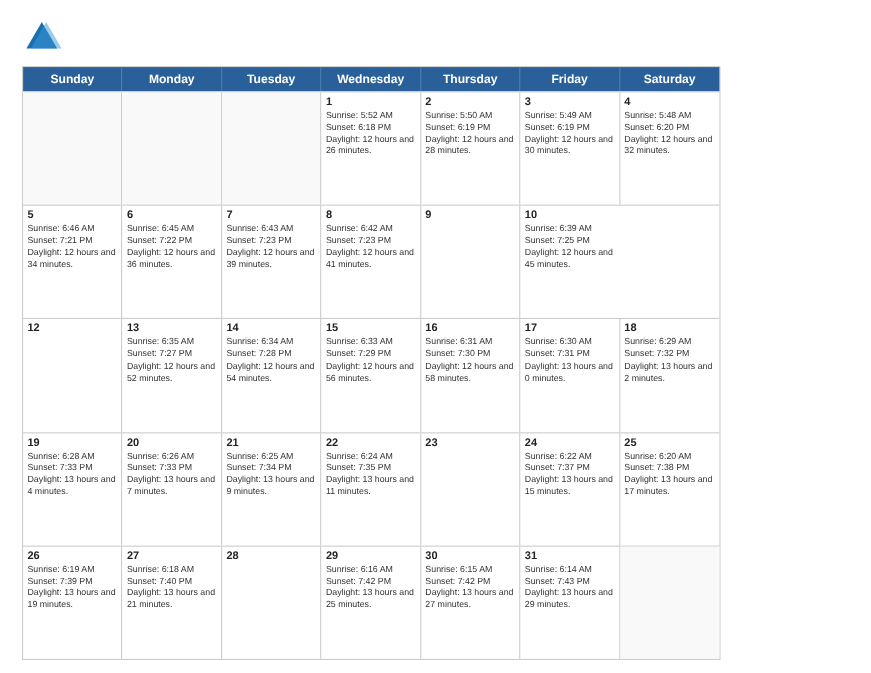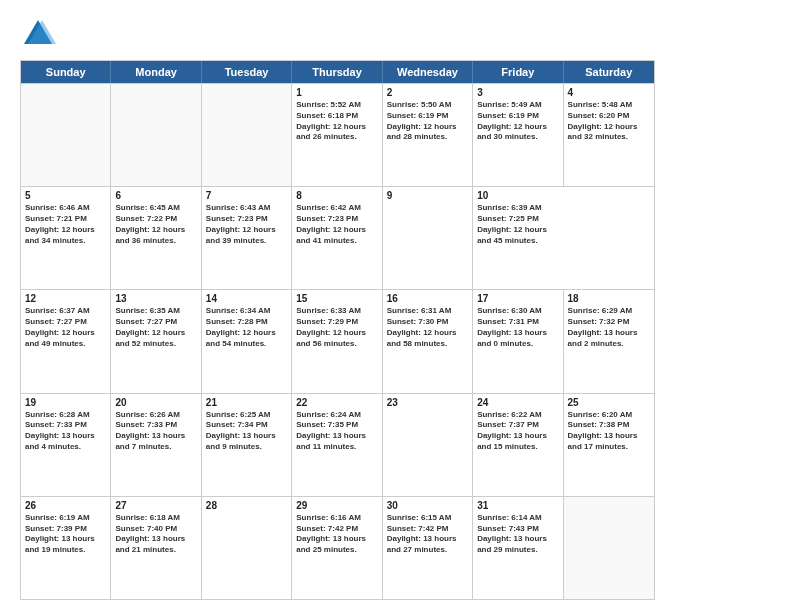--- a/index.html
+++ b/index.html
@@ -105,21 +105,20 @@
     .day-num {
       font-size: 10px;
       font-weight: bold;
       color: #222;
       margin-bottom: 2px;
     }
     .cell-text {
       font-size: 8px;
       color: #333;
       line-height: 1.35;
-      font-weight: bold;
     }
   </style>
 </head>
 <body>
 
 <div class="page">
   <div class="header">
     <div class="logo">
       <svg class="logo-icon" viewBox="0 0 36 36">
         <polygon points="18,4 32,28 4,28" fill="#1a6faf"></polygon>
@@ -134,22 +133,22 @@
       <div class="month-title"></div>
       <div class="location"></div>
     </div>
   </div>
 
   <div class="calendar">
     <div class="cal-header">
     <div class="cal-header-cell">Sunday</div>
         <div class="cal-header-cell">Monday</div>
         <div class="cal-header-cell">Tuesday</div>
+        <div class="cal-header-cell">Wednesday</div>
         <div class="cal-header-cell">Thursday</div>
-        <div class="cal-header-cell">Wednesday</div>
         <div class="cal-header-cell">Friday</div>
         <div class="cal-header-cell">Saturday</div>
       </div>
     <div class="cal-body">
     <div class="cal-row">
           <div class="cal-cell empty"></div>
           <div class="cal-cell empty"></div>
           <div class="cal-cell empty"></div>
           <div class="cal-cell">
             <div class="day-num">1</div>
@@ -216,24 +215,20 @@
             <div class="day-num">10</div>
             <div class="cell-text">Sunrise: 6:39 AM
 Sunset: 7:25 PM
 Daylight: 12 hours
 and 45 minutes.</div>
           </div>
         </div>
         <div class="cal-row">
           <div class="cal-cell">
             <div class="day-num">12</div>
-            <div class="cell-text">Sunrise: 6:37 AM
-Sunset: 7:27 PM
-Daylight: 12 hours
-and 49 minutes.</div>
           </div>
           <div class="cal-cell">
             <div class="day-num">13</div>
             <div class="cell-text">Sunrise: 6:35 AM
 Sunset: 7:27 PM
 Daylight: 12 hours
 and 52 minutes.</div>
           </div>
           <div class="cal-cell">
             <div class="day-num">14</div>

